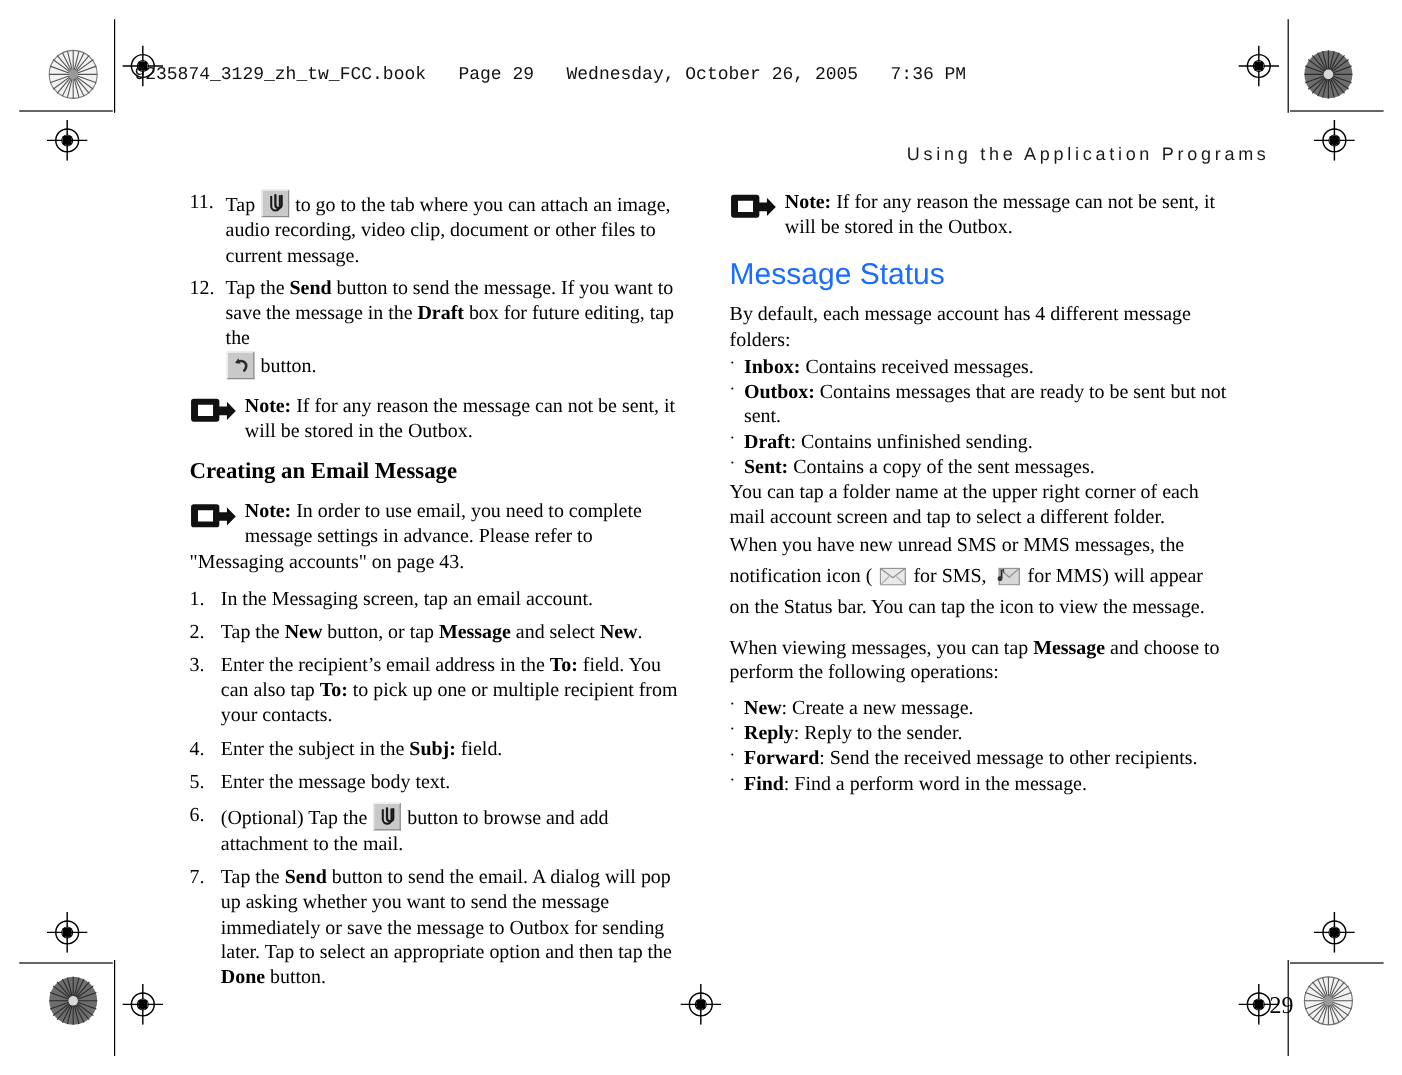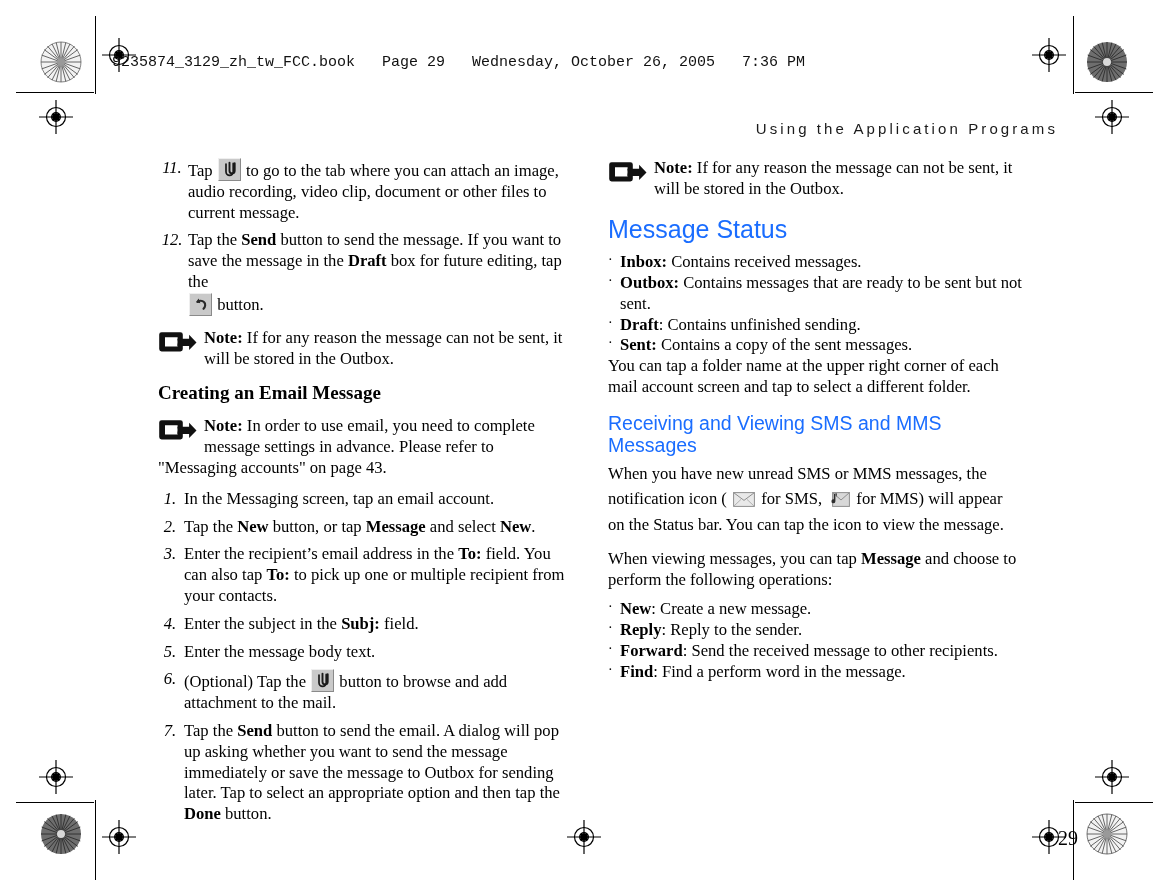--- a/index.html
+++ b/index.html
@@ -79,22 +79,21 @@
     padding-left: 26px;
     margin-bottom: 7px;
     font-size: 16.6px;
     line-height: 1.255;
   }
   .numlist li .num {
     position: absolute;
     left: 0;
     top: 0;
     width: 24px;
-    text-align: center;
-    font-style: italic;
+    text-align: left;
   }
   .numlist.wide li { padding-left: 30px; }
   .numlist.wide li .num { width: 28px; }
 
   
   .bullist { margin: 0; padding: 0; list-style: none; }
   .bullist li {
     position: relative;
     padding-left: 12px;
     font-size: 16.6px;
@@ -525,32 +524,32 @@
           <svg width="40" height="27" viewBox="0 0 40 27">
             <path d="M3.6 3.2 h18.8 a2.4 2.4 0 0 1 2.4 2.4 v6.0 h-5.2 v-3.4 h-12.6 v9.4 h12.6 v-3.2 h5.2 v5.6 a2.4 2.4 0 0 1 -2.4 2.4 h-18.8 a2.4 2.4 0 0 1 -2.4 -2.4 v-14.4 a2.4 2.4 0 0 1 2.4 -2.4 z" fill="#111"></path>
             <path d="M19.5 9.8 h11.6 v-4.0 l7.4 7.6 l-7.4 7.6 v-4.0 h-11.6 z" fill="#111"></path>
           </svg>
         </span>
         <span class="note-body"><b>Note:</b><span> If for any reason the message can not be sent, it will be stored in the Outbox.</span></span>
       </div>
 
       <h2 class="h-blue">Message Status</h2>
 
+      <p class="body-text" style="text-indent:0; padding-left:0;">By default, each message account has 4 different message folders:</p>
 
       <ul class="bullist" style="margin-top:2px;">
         <li><span class="bullet">·</span><b>Inbox:</b><span> Contains received messages.</span></li>
         <li><span class="bullet">·</span><b>Outbox:</b><span> Contains messages that are ready to be sent but not sent.</span></li>
         <li><span class="bullet">·</span><b>Draft</b><span>: Contains unfinished sending.</span></li>
         <li><span class="bullet">·</span><b>Sent:</b><span> Contains a copy of the sent messages.</span></li>
       </ul>
 
       <p class="body-text">You can tap a folder name at the upper right corner of each mail account screen and tap to select a different folder.</p>
 
 
-      <h3 class="h-blue-sm">Receiving and Viewing SMS and MMS Messages</h3>
 
       <p class="body-text" style="line-height:1.55;"><span>When you have new unread SMS or MMS messages, the notification icon ( </span><span class="msg-icon"><svg width="22" height="15" viewBox="0 0 22 15">
               <rect x="0.6" y="0.6" width="20.8" height="13.8" fill="#e9e9e9" stroke="#8e8e8e" stroke-width="1"></rect>
               <path d="M0.6 0.6 L11 8.4 L21.4 0.6" fill="none" stroke="#8e8e8e" stroke-width="1"></path>
               <path d="M0.6 14.4 L8 7.4 M21.4 14.4 L14 7.4" fill="none" stroke="#b0b0b0" stroke-width="1"></path>
             </svg></span><span> for SMS, </span><span class="msg-icon"><svg width="22" height="15" viewBox="0 0 22 15">
               <rect x="4.6" y="0.6" width="16.8" height="13.8" fill="#d8d8d8" stroke="#8e8e8e" stroke-width="1"></rect>
               <path d="M4.6 0.6 L13 8.0 L21.4 0.6" fill="none" stroke="#8e8e8e" stroke-width="1"></path>
               <path d="M7.4 1.2 v8.0 a2 2 0 1 1 -1.6 -1.95 v-5.2 l3.0 -0.9 v4.2" fill="#2e2e2e"></path>
             </svg></span><span> for MMS) will appear on the Status bar. You can tap the icon to view the message.</span></p>

